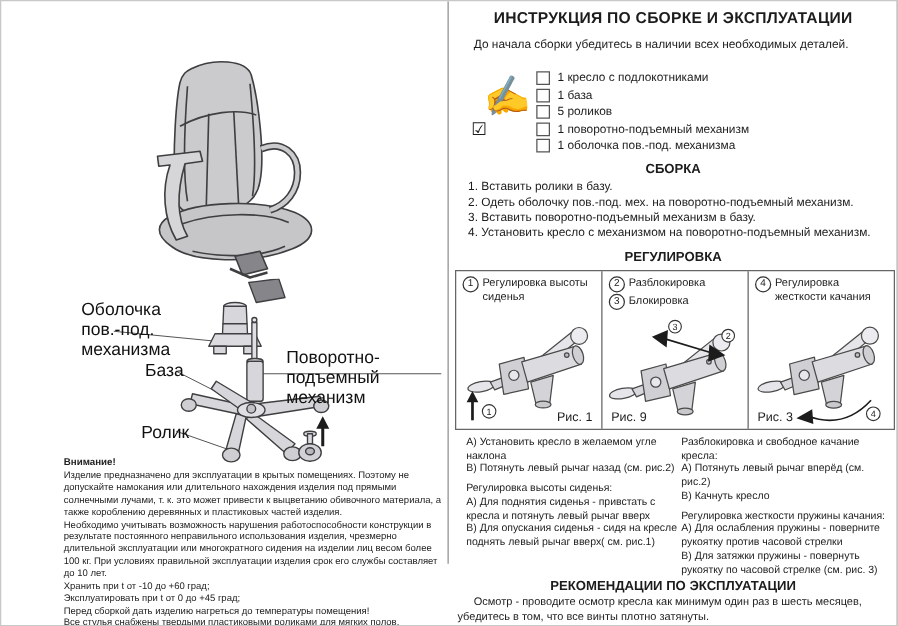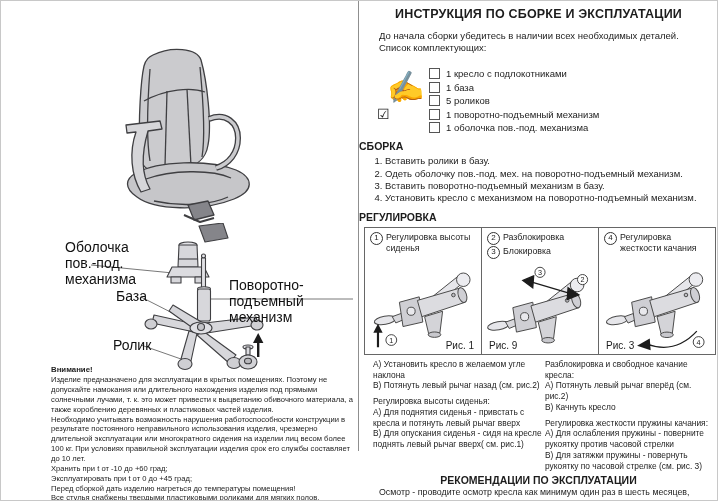--- a/index.html
+++ b/index.html
@@ -22,21 +22,21 @@
   .doc-title{margin-top:6px;text-align:center;font-size:12.5px;font-weight:bold;letter-spacing:.2px;}
   .intro{margin:9px 8px 0 20px;font-size:9.5px;line-height:1.3;}
   .list-heading{margin:0 8px 0 20px;font-size:9.5px;}
   .check-section{position:relative;margin-top:15px;min-height:64px;}
   .hand{position:absolute;left:18px;top:2px;width:48px;height:52px;}
   .hand-glyph{font-size:30px;display:inline-block;transform:rotate(-8deg);position:absolute;left:10px;top:0;}
   .hand-box{position:absolute;left:0px;bottom:0px;font-size:14px;}
   .chk-list{margin-left:70px;}
   .chk-item{display:flex;align-items:center;gap:6px;margin-bottom:2.5px;font-size:9.5px;}
   .chk-box{width:9px;height:9px;border:1px solid #555;flex:none;background:#fff;}
-  .sec-title{font-weight:bold;font-size:10.5px;margin-top:7px;}
+  .sec-title{text-align:center;font-weight:bold;font-size:10.5px;margin-top:7px;}
   .steps{margin:3px 4px 0 10px;padding-left:16px;font-size:9.5px;line-height:1.28;}
   .steps li{margin:0;}
   
   .panels{display:flex;margin:4px 2px 0 5px;border:1px solid #666;height:126px;}
   .panel{flex:1;position:relative;padding:4px 4px 2px 5px;}
   .panel + .panel{border-left:1px solid #666;}
   .circ{display:inline-flex;width:11px;height:11px;border:1px solid #333;border-radius:50%;
         font-size:8px;align-items:center;justify-content:center;margin-right:3px;vertical-align:-1px;flex:none;}
   .title-row{display:flex;align-items:flex-start;font-size:8.8px;line-height:1.25;margin-bottom:1px;}
   .mech{position:absolute;left:2px;bottom:2px;width:108px;height:86px;}
@@ -174,21 +174,20 @@
       <div>Перед сборкой дать изделию нагреться до температуры помещения!</div>
       <div>Все стулья снабжены твердыми пластиковыми роликами для мягких полов.</div>
       <div>При эксплуатации изделий в помещениях с твердыми полами рекомендуем заказывать модификации изделий с роликами, имеющими резиновое покрытие.</div>
     </div>
   </div>
 
   <div class="right">
 
     <div class="doc-title">ИНСТРУКЦИЯ ПО СБОРКЕ И ЭКСПЛУАТАЦИИ</div>
     <div class="intro">До начала сборки убедитесь в наличии всех необходимых деталей.</div>
-    <div class="list-heading">Список комплектующих:</div>
 
     <div class="check-section">
       <div class="hand">
         <span class="hand-glyph">✍</span>
         <span class="hand-box">☑</span>
       </div>
       <div class="chk-list">
         <div class="chk-item">
           <span class="chk-box"></span>
           <span>1 кресло с подлокотниками</span>

